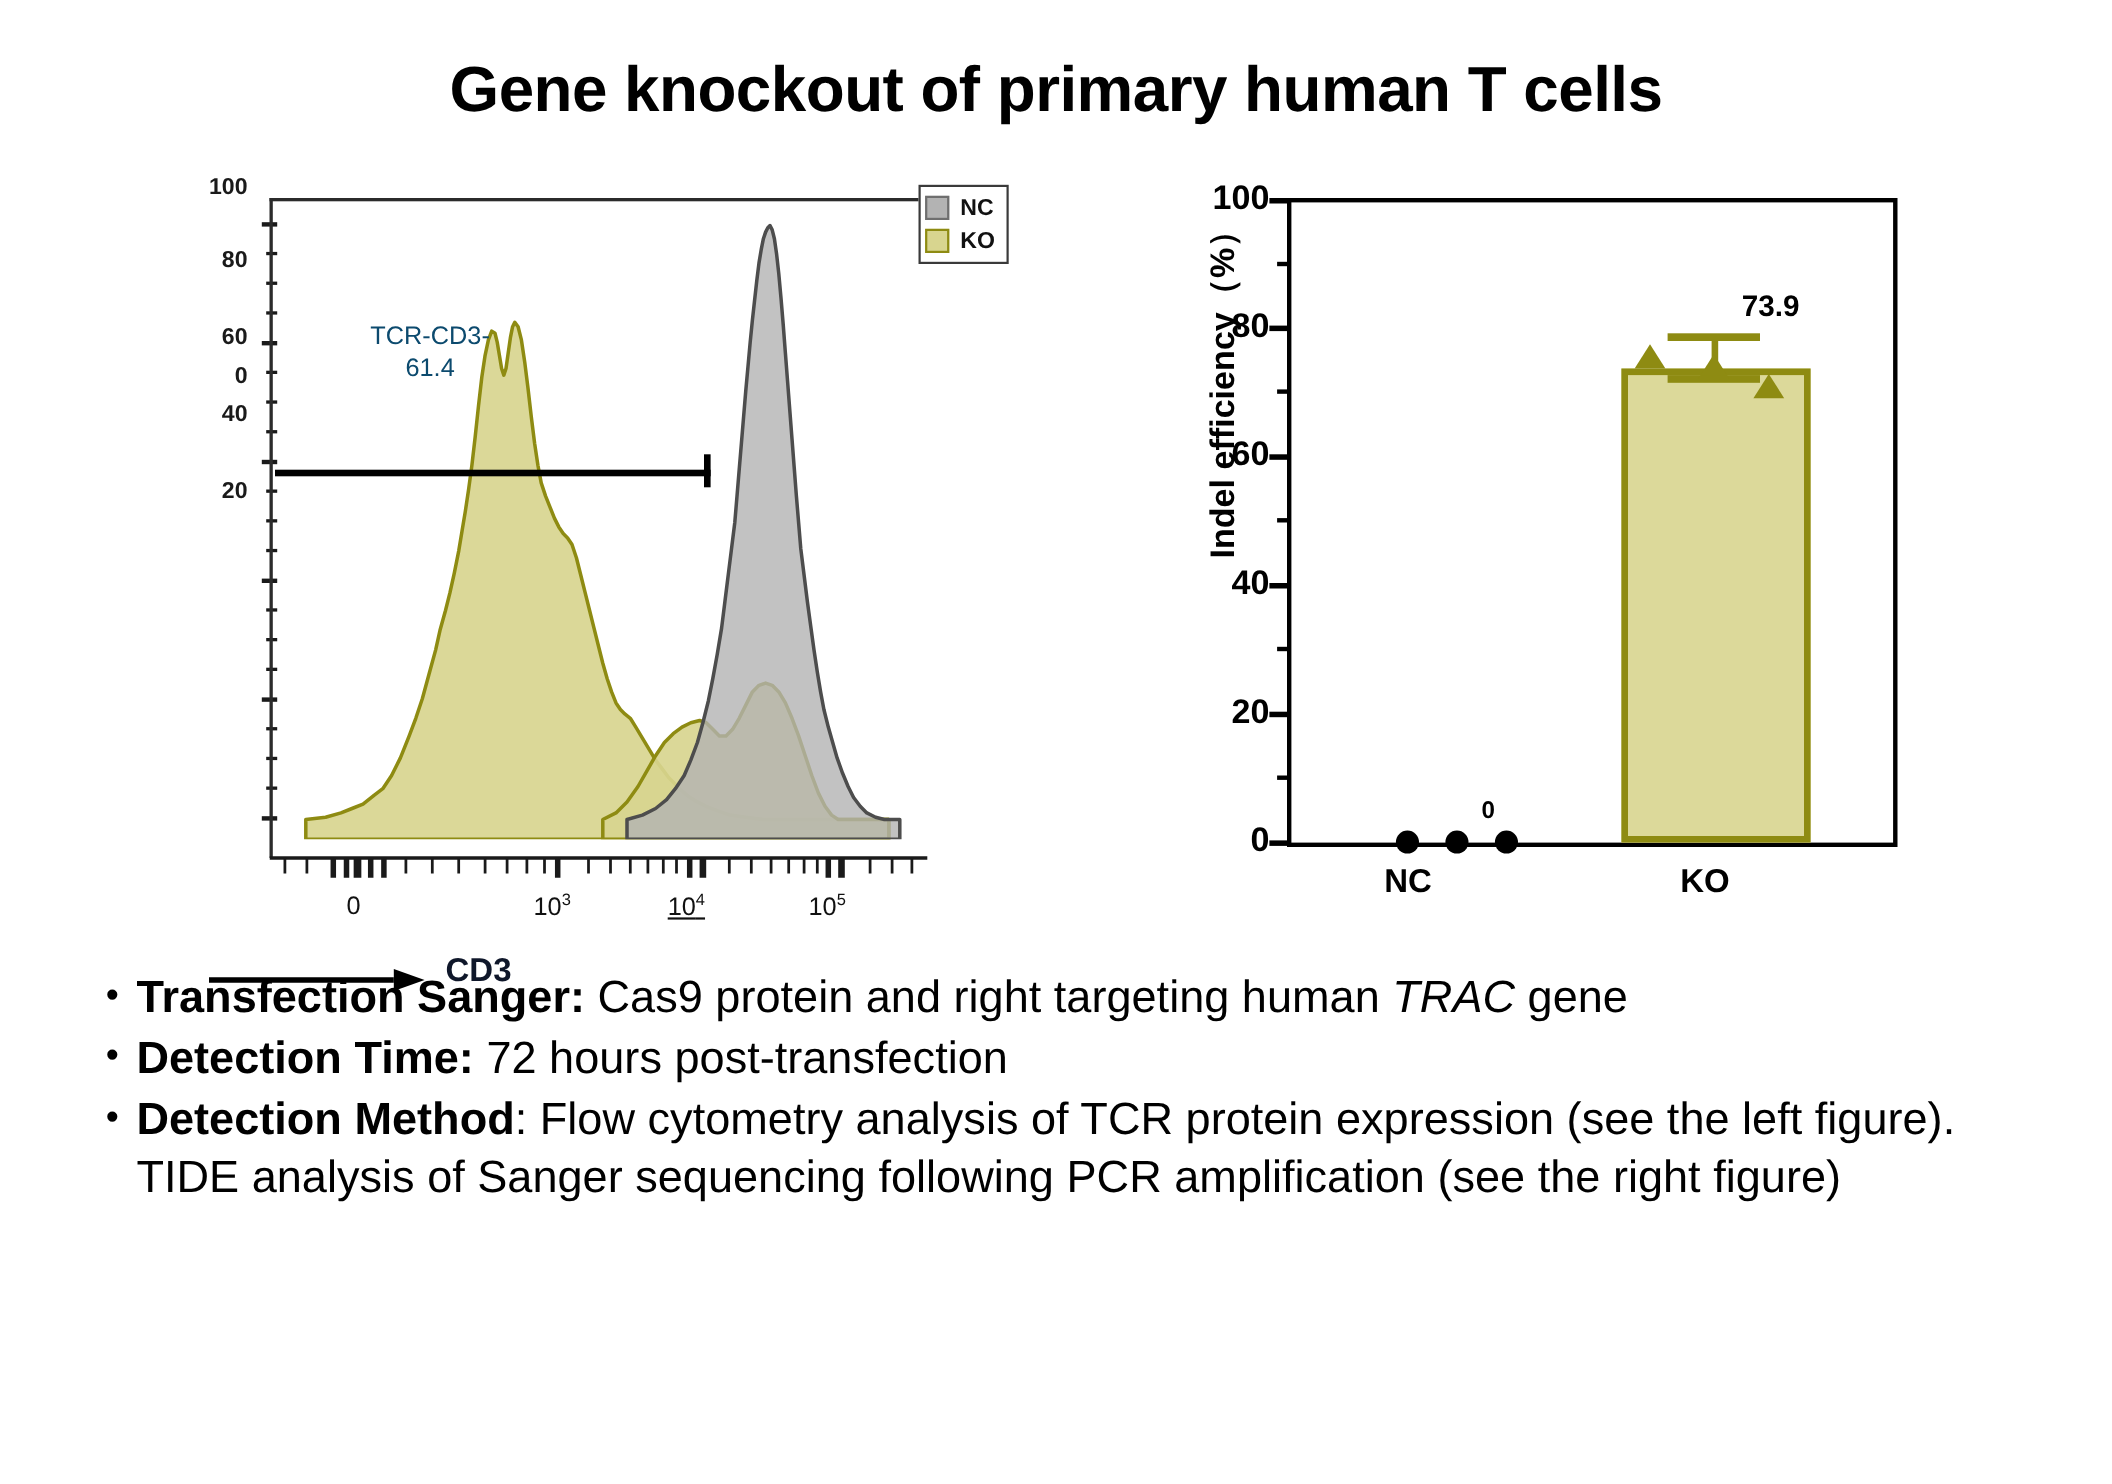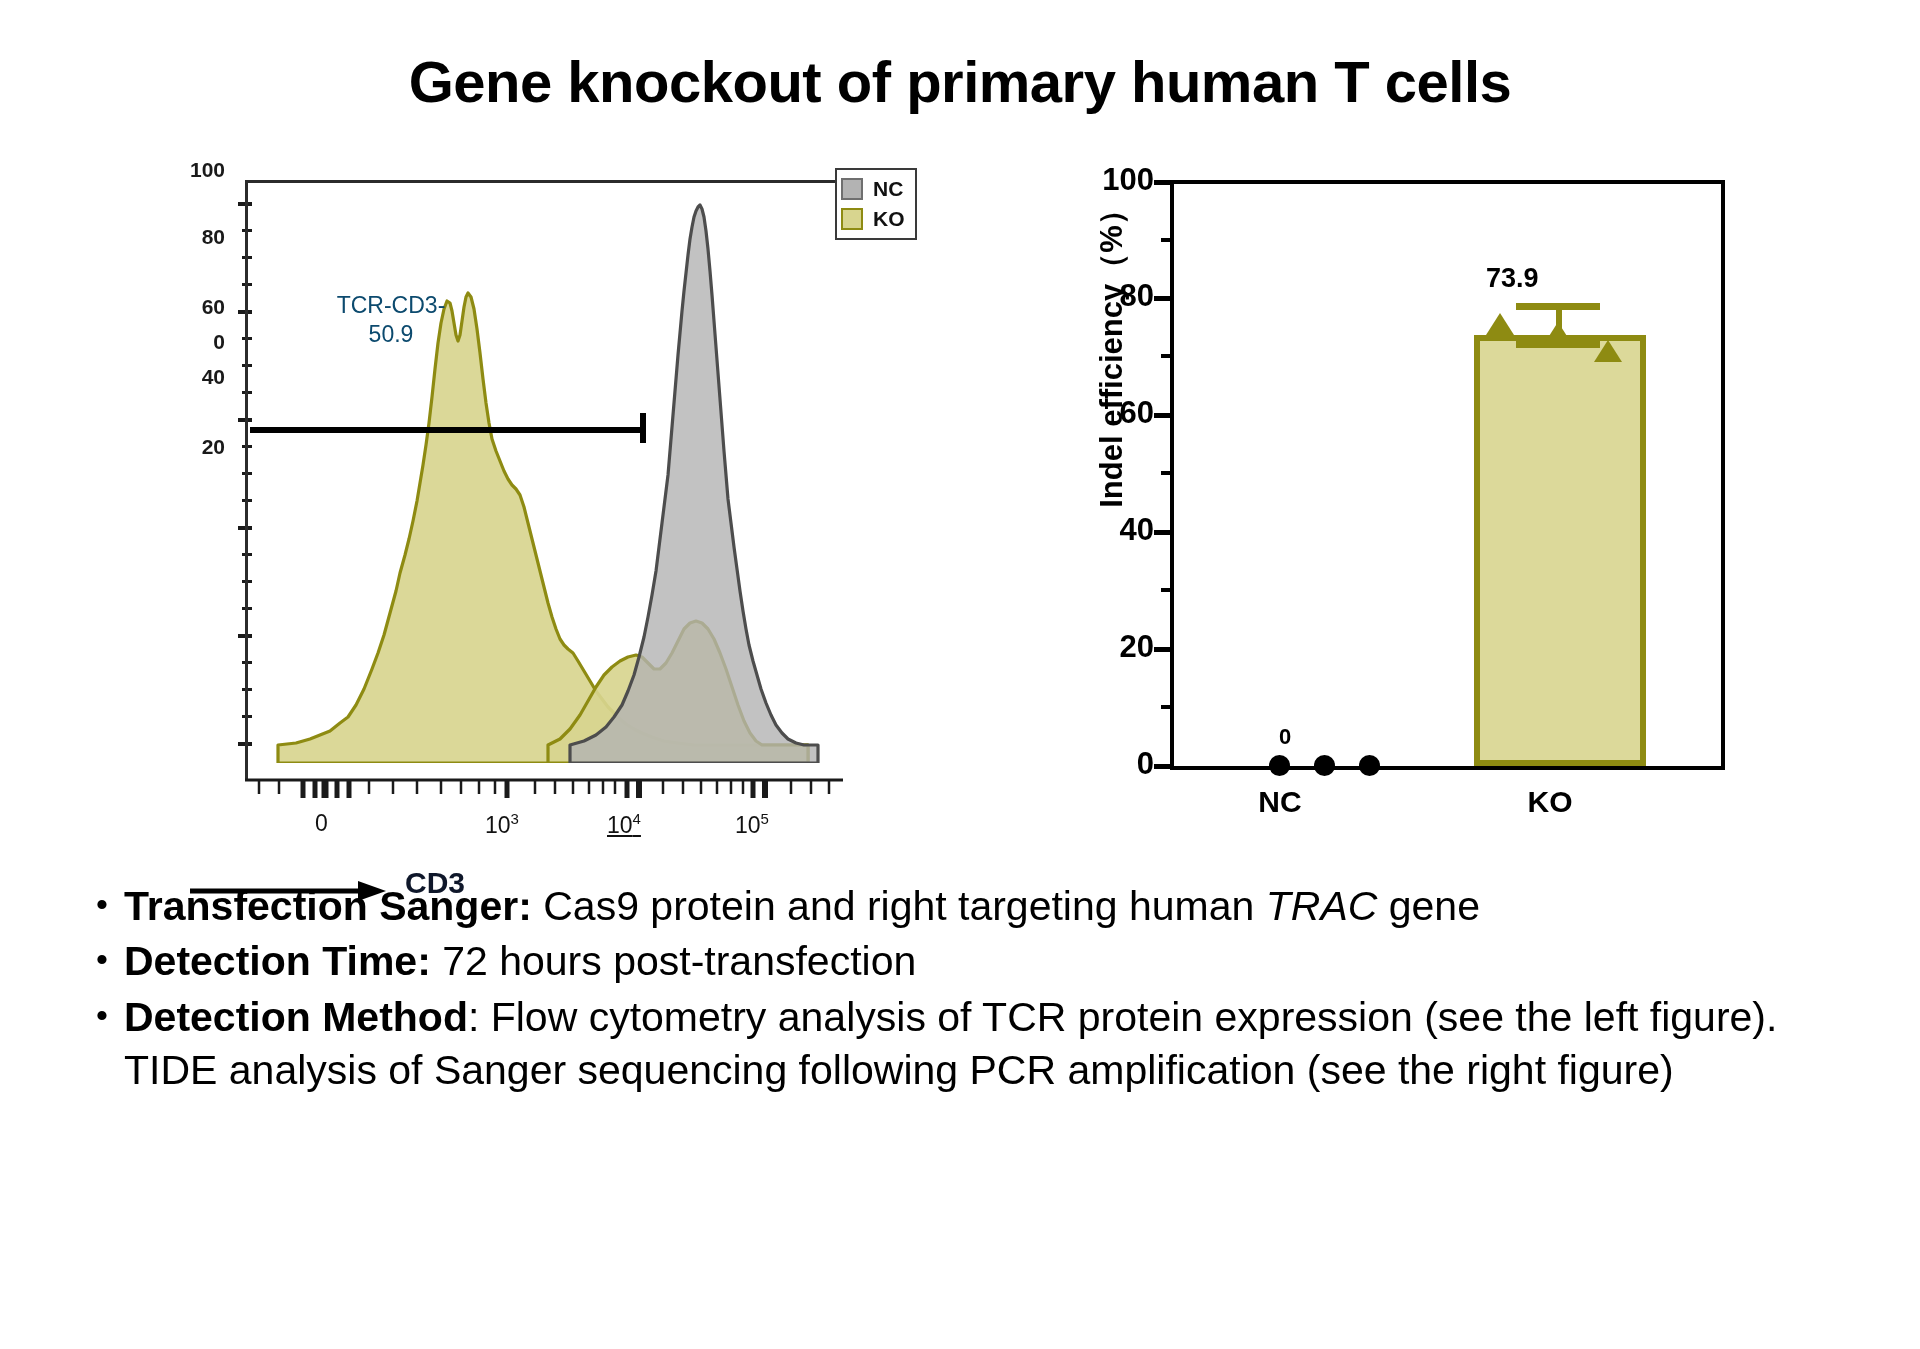--- a/index.html
+++ b/index.html
@@ -123,21 +123,21 @@
     border-left:14px solid transparent;
     border-right:14px solid transparent;
     border-bottom:22px solid #8e8b12;
   }
   .dot{
     position:absolute;width:21px;height:21px;border-radius:50%;
     background:#000;
   }
   .val-label{
     position:absolute;font-size:27px;font-weight:bold;color:#000;
-    text-align:left;white-space:nowrap;
+    text-align:right;white-space:nowrap;
   }
   .cat-label{
     position:absolute;font-size:30px;font-weight:bold;color:#000;
     text-align:center;white-space:nowrap;
   }
 
   
   .bullets{
     position:absolute;left:80px;top:880px;width:1790px;
   }
@@ -252,21 +252,21 @@
                    L 513,506 L 518,520 L 523,532 L 528,542 L 534,550
                    L 540,556 L 548,560 L 556,562 L 570,562
                    L 570,580 L 322,580 Z"></path>
         </svg>
 
         <div class="gate-line" style="left:2px;top:244px;width:396px;" data-name="gate-line"></div>
         <div class="gate-cap" style="left:392px;top:230px;" data-name="gate-cap"></div>
 
         <div class="gate-label" style="left:48px;top:108px;width:190px;" data-name="gate-label">
           <div data-name="gate-label-line1">TCR-CD3-</div>
-          <div data-name="gate-label-line2">50.9</div>
+          <div data-name="gate-label-line2">61.4</div>
         </div>
       </div>
 
       <svg style="position:absolute;left:150px;top:598px;" width="600" height="26" data-name="flow-xaxis-ticks">
         <line x1="0" y1="2" x2="598" y2="2" stroke="#1a1a1a" stroke-width="3"></line>
         <g stroke="#1a1a1a" stroke-width="2.5">
           <line x1="14" y1="2" x2="14" y2="16"></line>
             <line x1="34" y1="2" x2="34" y2="16"></line>
           <line x1="58" y1="2" x2="58" y2="20" stroke-width="5"></line>
           <line x1="70" y1="2" x2="70" y2="20" stroke-width="5"></line>

